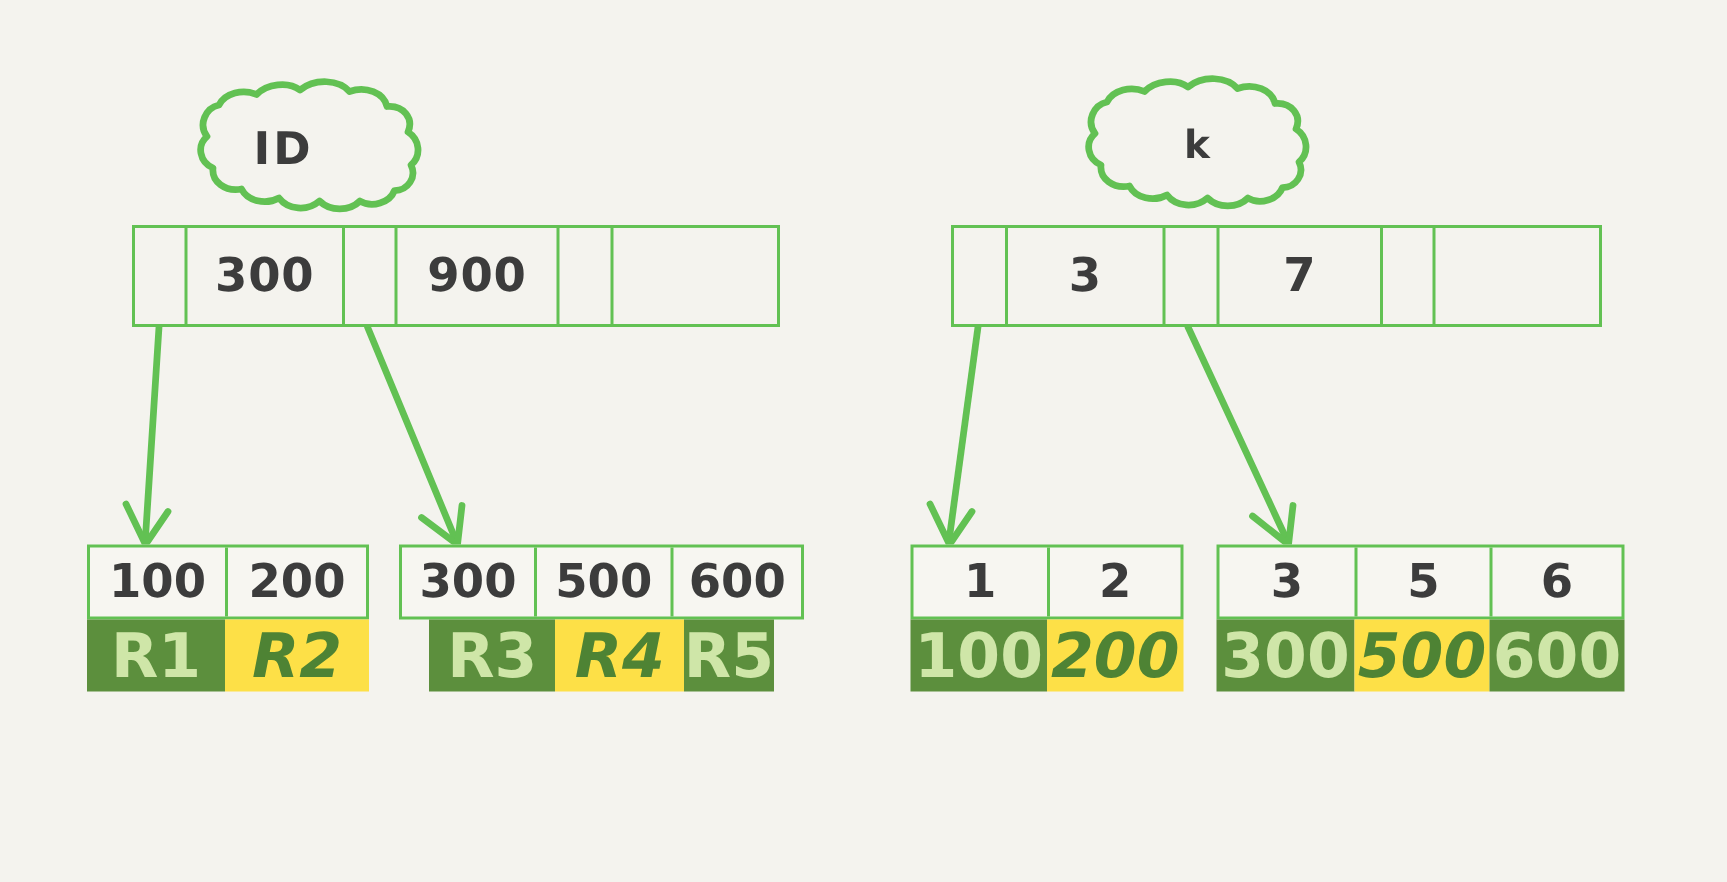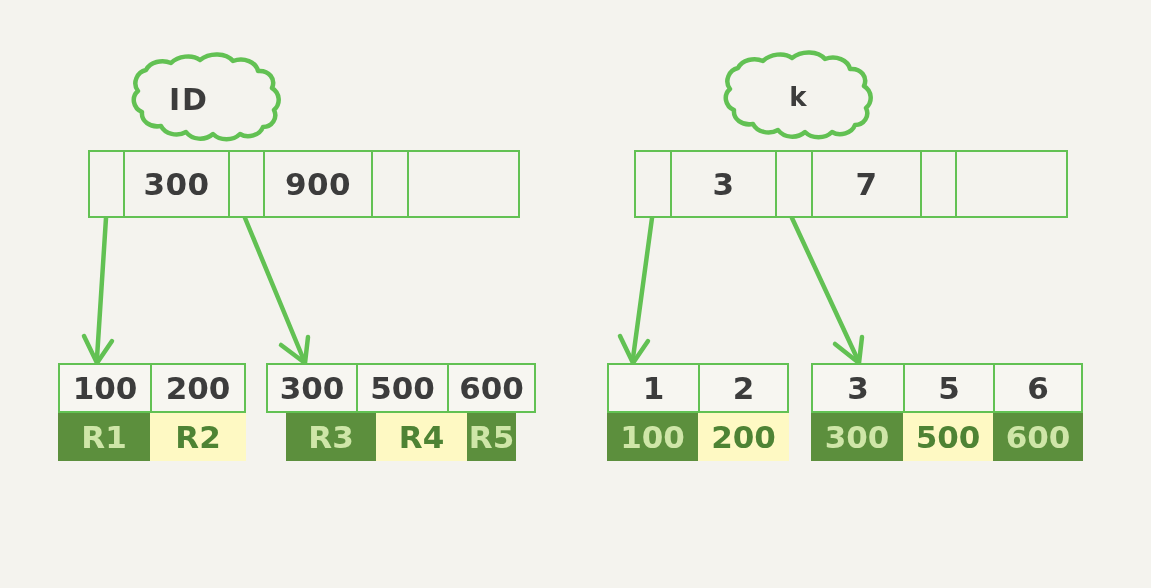--- a/index.html
+++ b/index.html
@@ -72,30 +72,31 @@
   .payrow {
     position: absolute;
     display: flex;
     box-sizing: border-box;
   }
   .paycell {
     box-sizing: border-box;
     display: flex;
     align-items: center;
     justify-content: center;
-    font-size: 31px;
+    font-size: 41px;
     font-weight: 600;
   }
   .pay-dark {
     background: #5c8f3d;
     color: #cfe6a8;
   }
   .pay-light {
-    background: #fef9c3;
+    background: #fde047;
     color: #4e8334;
+    font-style: italic;
   }
   .cloud-label {
     position: absolute;
     display: flex;
     align-items: center;
     justify-content: center;
     font-size: 30px;
     font-weight: 700;
     color: #3c3c3c;
     letter-spacing: 2px;

